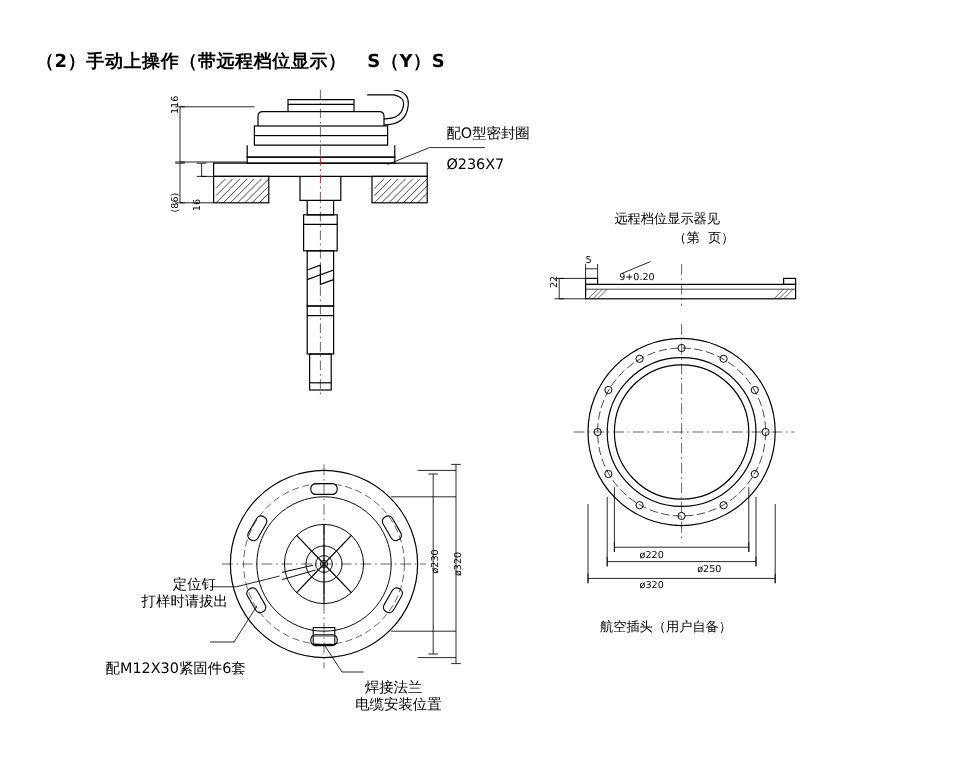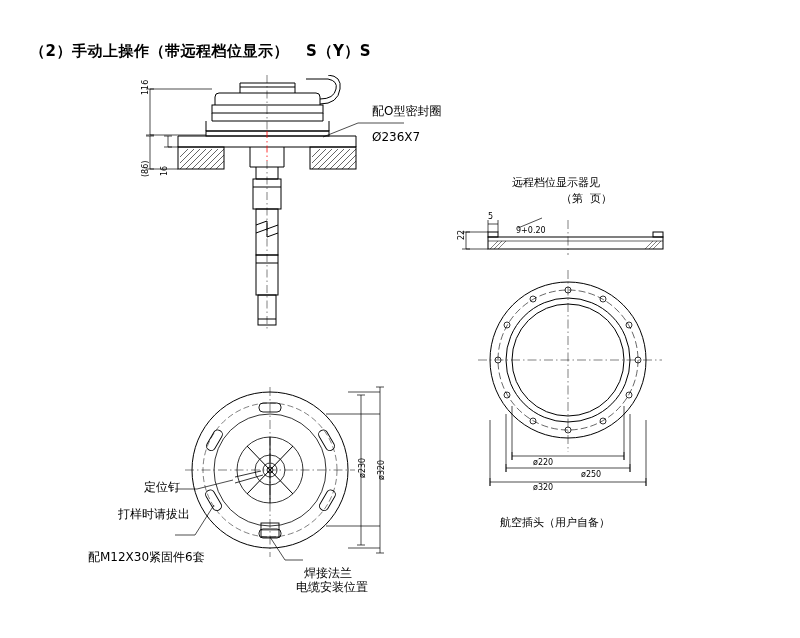--- a/index.html
+++ b/index.html
@@ -208,21 +208,21 @@
       <line x1="20" y1="150" x2="-45" y2="150"></line>
       <line x1="95" y1="152" x2="110" y2="175"></line>
       <line x1="110" y1="175" x2="128" y2="175"></line>
     </g>
   </svg>
 
   <div class="txt lbl-sm" style="left:358px; top:478px; transform:rotate(-90deg); transform-origin:left top;">ø230</div>
   <div class="txt lbl-sm" style="left:377px; top:480px; transform:rotate(-90deg); transform-origin:left top;">ø320</div>
 
   <div class="txt lbl" style="left:144px; top:480px;">定位钉</div>
-  <div class="txt lbl" style="left:118px; top:507px;">打样时请拔出</div>
+  <div class="txt lbl" style="left:118px; top:494px;">打样时请拔出</div>
   <div class="txt lbl" style="left:88px; top:550px;">配M12X30紧固件6套</div>
   <div class="txt lbl" style="left:304px; top:566px;">焊接法兰</div>
   <div class="txt lbl" style="left:296px; top:580px;">电缆安装位置</div>
 
   <div class="txt lbl-md" style="left:512px; top:176px;">远程档位显示器见</div>
   <div class="txt lbl-md" style="left:533px; top:192px;margin-left:28px;">（第  页）</div>
 
   <svg style="position:absolute; left:450px; top:210px;" width="240" height="300" viewBox="0 0 240 300">
     <g fill="none" stroke="#000" stroke-width="1">
 

